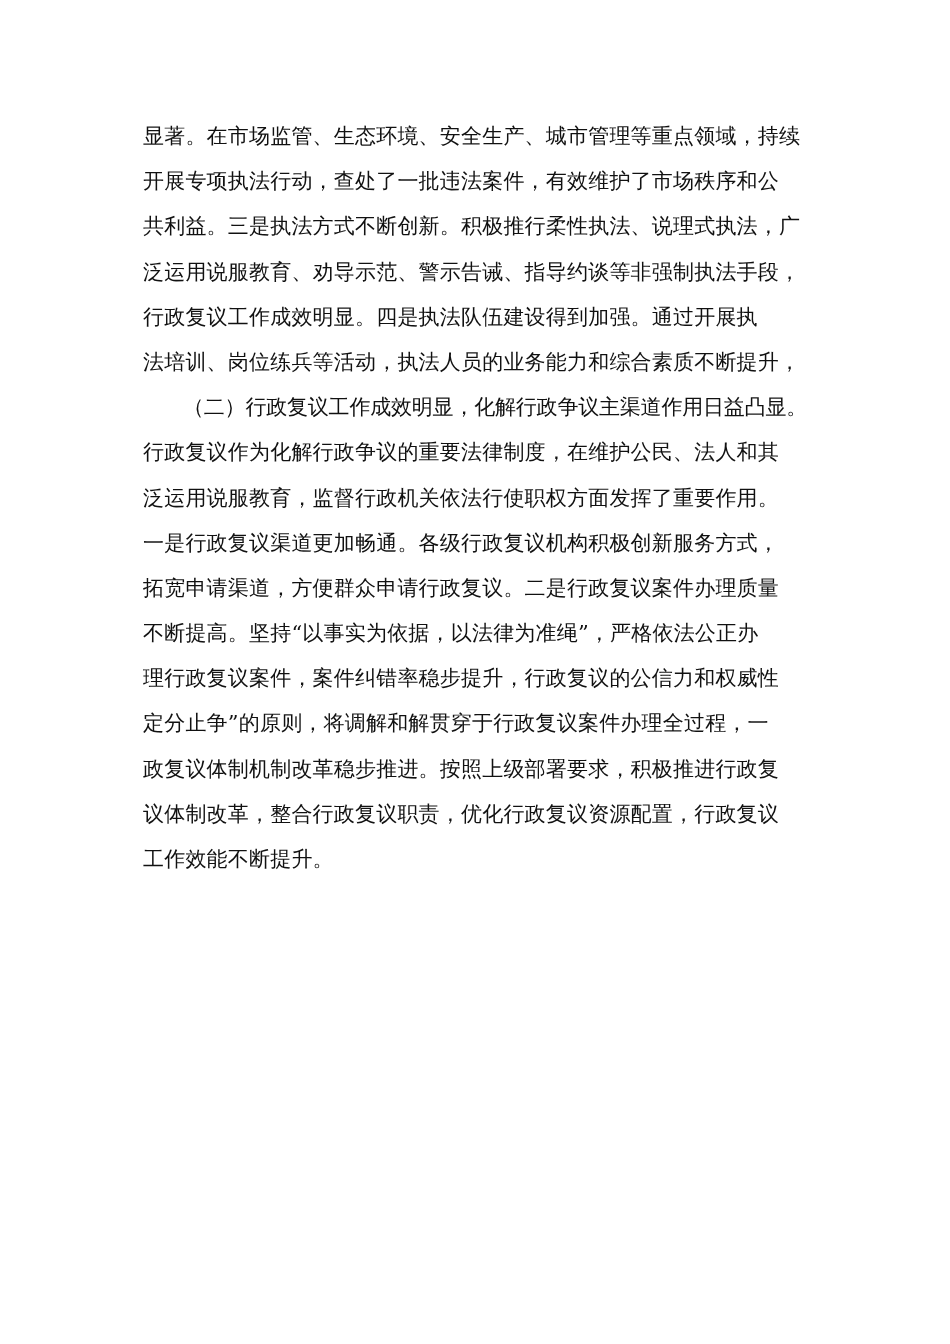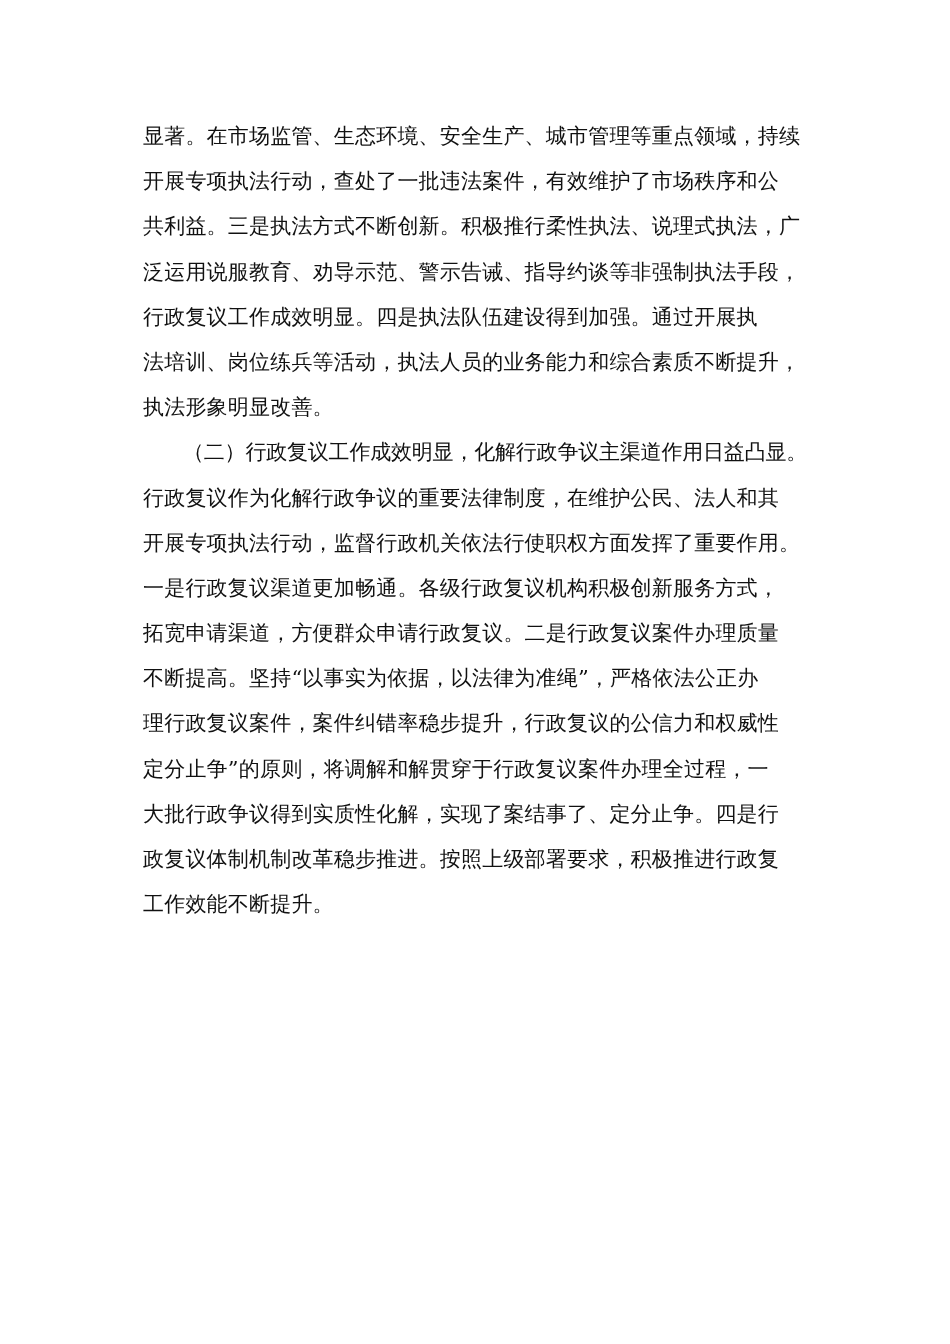--- a/index.html
+++ b/index.html
@@ -50,32 +50,31 @@
 <div class="page">
   <div class="content">
 
     <div>
       <div class="line">显著。在市场监管、生态环境、安全生产、城市管理等重点领域，持续</div>
       <div class="line">开展专项执法行动，查处了一批违法案件，有效维护了市场秩序和公</div>
       <div class="line">共利益。三是执法方式不断创新。积极推行柔性执法、说理式执法，广</div>
       <div class="line">泛运用说服教育、劝导示范、警示告诫、指导约谈等非强制执法手段，</div>
       <div class="line">行政复议工作成效明显。四是执法队伍建设得到加强。通过开展执</div>
       <div class="line">法培训、岗位练兵等活动，执法人员的业务能力和综合素质不断提升，</div>
-      <div class="line">执法形象明显改善。</div>
     </div>
 
     <div class="line bold indent">（二）行政复议工作成效明显，化解行政争议主渠道作用日益凸显。</div>
 
     <div>
       <div class="line">行政复议作为化解行政争议的重要法律制度，在维护公民、法人和其</div>
-      <div class="line">开展专项执法行动，监督行政机关依法行使职权方面发挥了重要作用。</div>
+      <div class="line">泛运用说服教育，监督行政机关依法行使职权方面发挥了重要作用。</div>
       <div class="line">一是行政复议渠道更加畅通。各级行政复议机构积极创新服务方式，</div>
       <div class="line">拓宽申请渠道，方便群众申请行政复议。二是行政复议案件办理质量</div>
       <div class="line">不断提高。坚持“以事实为依据，以法律为准绳”，严格依法公正办</div>
       <div class="line">理行政复议案件，案件纠错率稳步提升，行政复议的公信力和权威性</div>
       <div class="line">定分止争”的原则，将调解和解贯穿于行政复议案件办理全过程，一</div>
-      <div class="line">大批行政争议得到实质性化解，实现了案结事了、定分止争。四是行</div>
       <div class="line">政复议体制机制改革稳步推进。按照上级部署要求，积极推进行政复</div>
+      <div class="line">议体制改革，整合行政复议职责，优化行政复议资源配置，行政复议</div>
       <div class="line">工作效能不断提升。</div>
     </div>
 
   </div>
 </div>
 
 </body></html>

